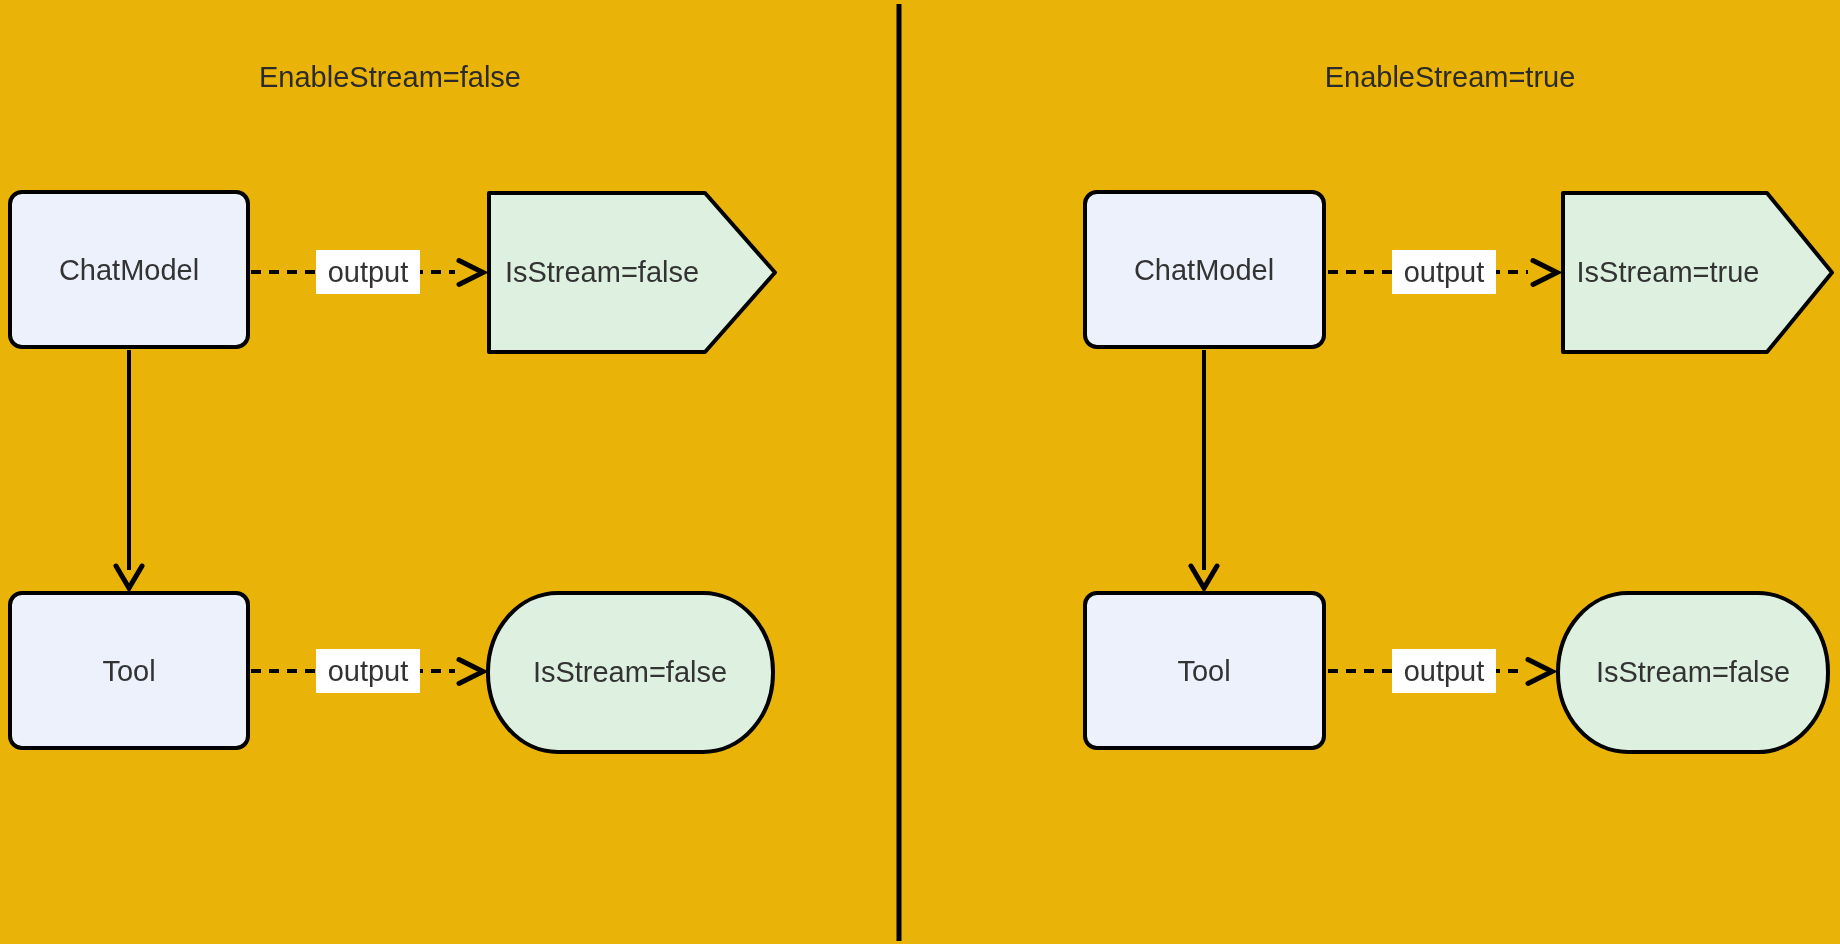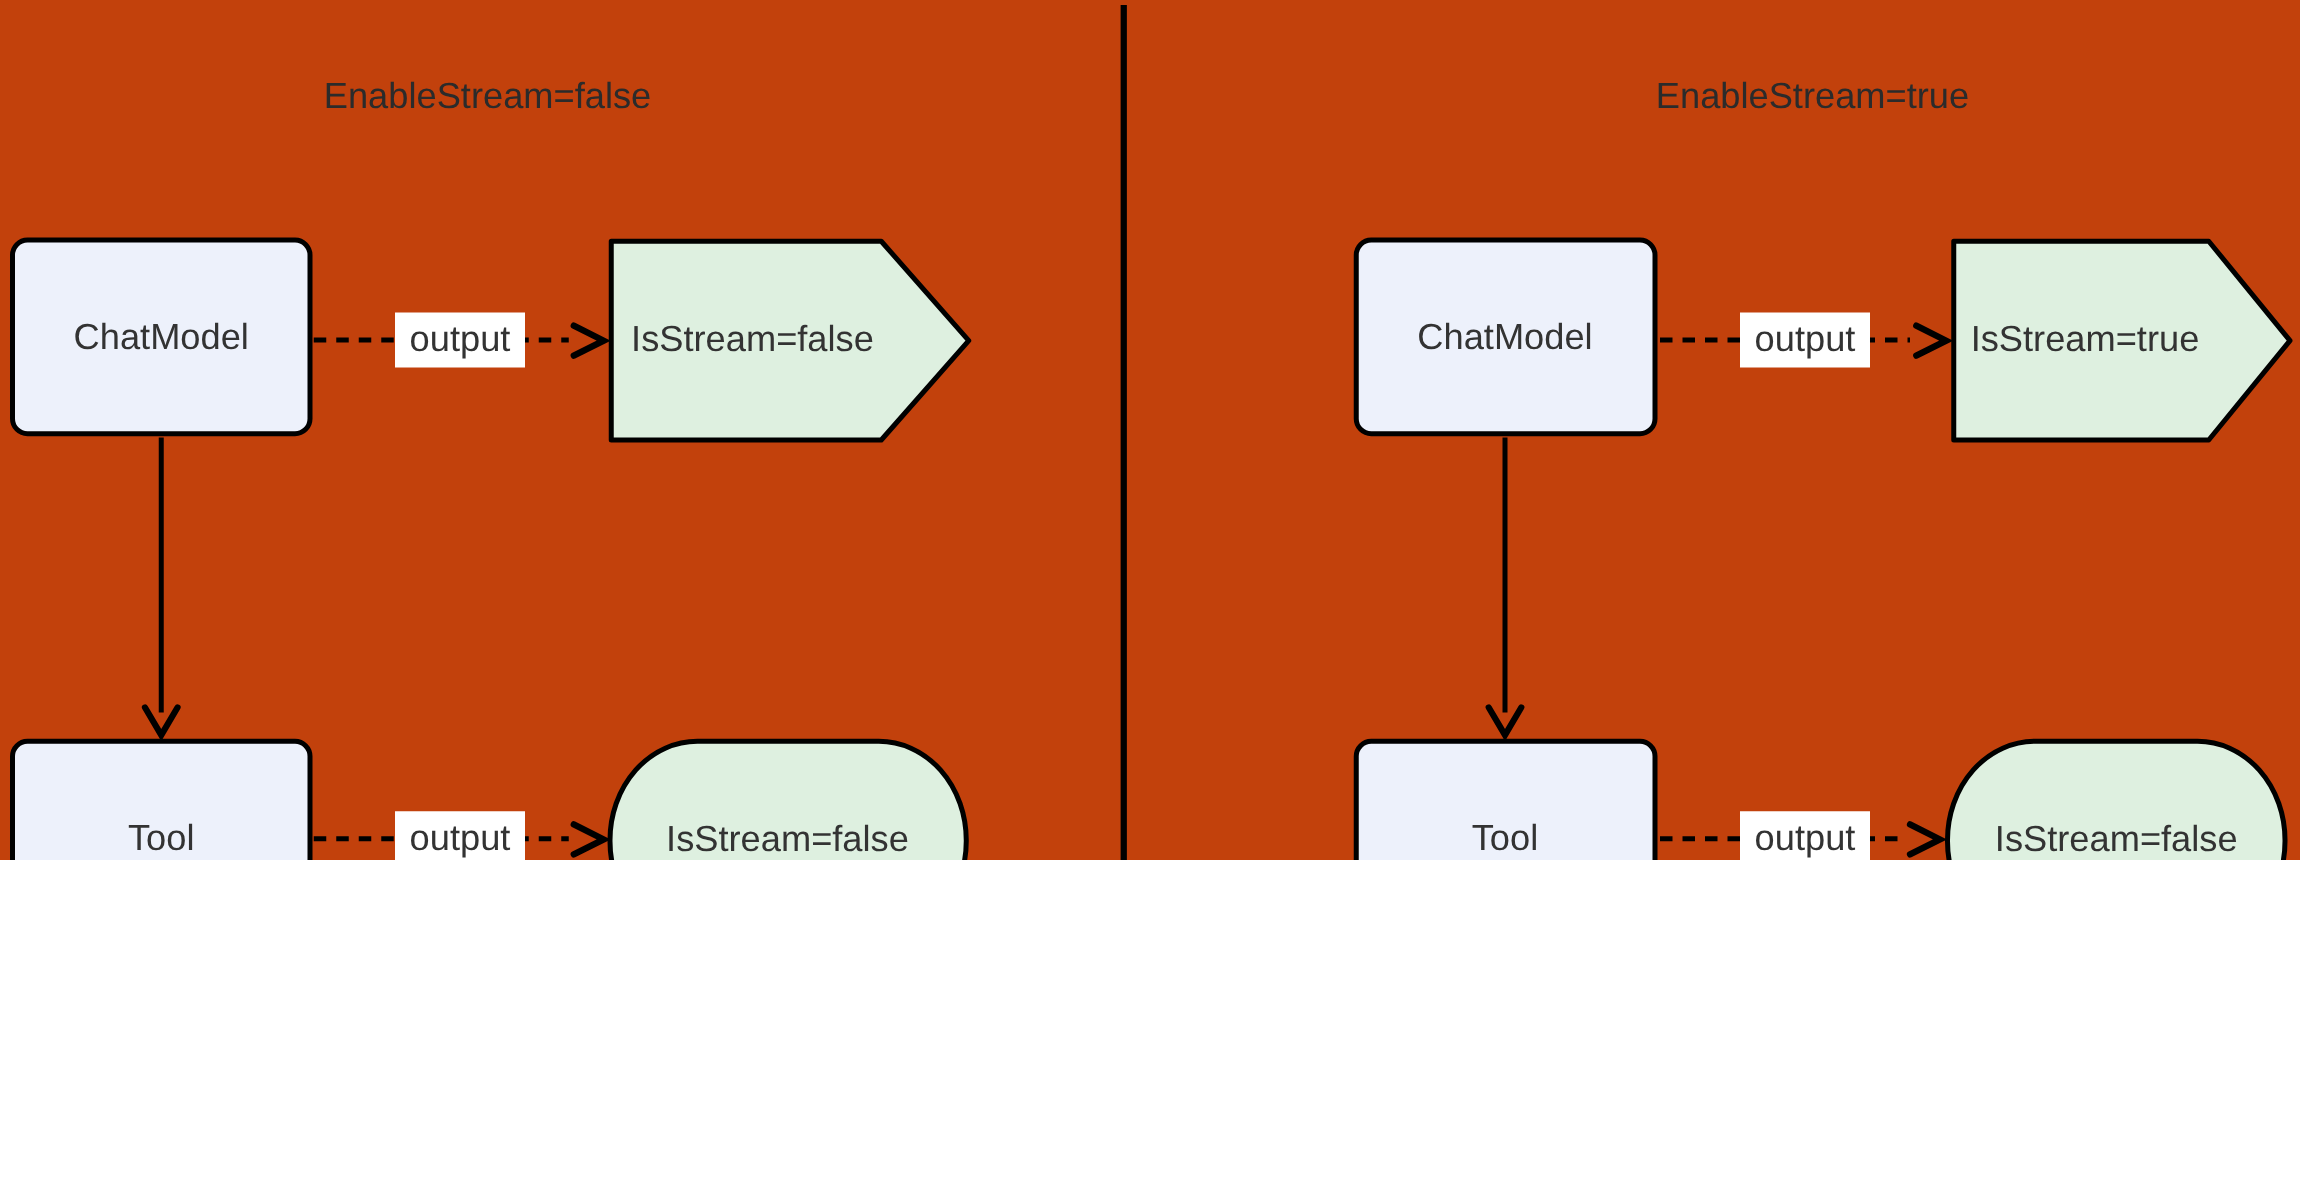--- a/index.html
+++ b/index.html
@@ -1,20 +1,20 @@
 <!DOCTYPE html>
 <html><head>
 <meta charset="utf-8">
 <style>
   html, body { margin: 0; padding: 0; background: #ffffff; }
   .canvas {
     position: relative;
     width: 1840px;
-    height: 688px;
-    background: #c2410c;
+    height: 944px;
+    background: #eab308;
     overflow: hidden;
   }
   svg { display: block; }
   .shape { stroke: #000000; stroke-width: 4; }
   .edge-dashed { stroke: #000000; stroke-width: 4; stroke-dasharray: 10 8; fill: none; }
   .edge-solid { stroke: #000000; stroke-width: 4; fill: none; }
   .chevron { stroke: #000000; stroke-width: 5; fill: none; stroke-linecap: round; stroke-linejoin: miter; }
   .labelbg { fill: #ffffff; }
   .divider { stroke: #000000; stroke-width: 5; }
   text {

